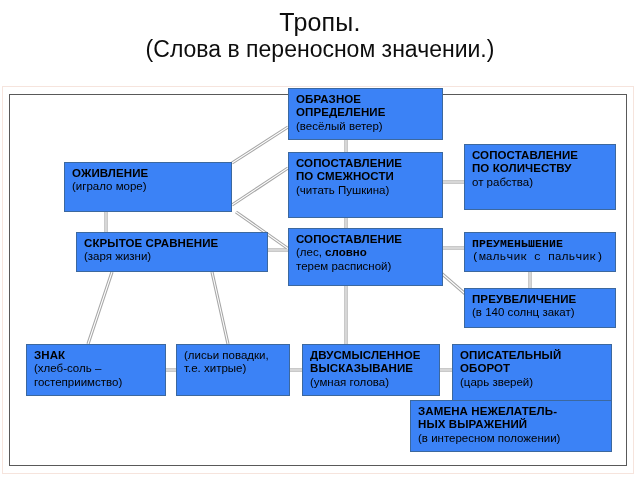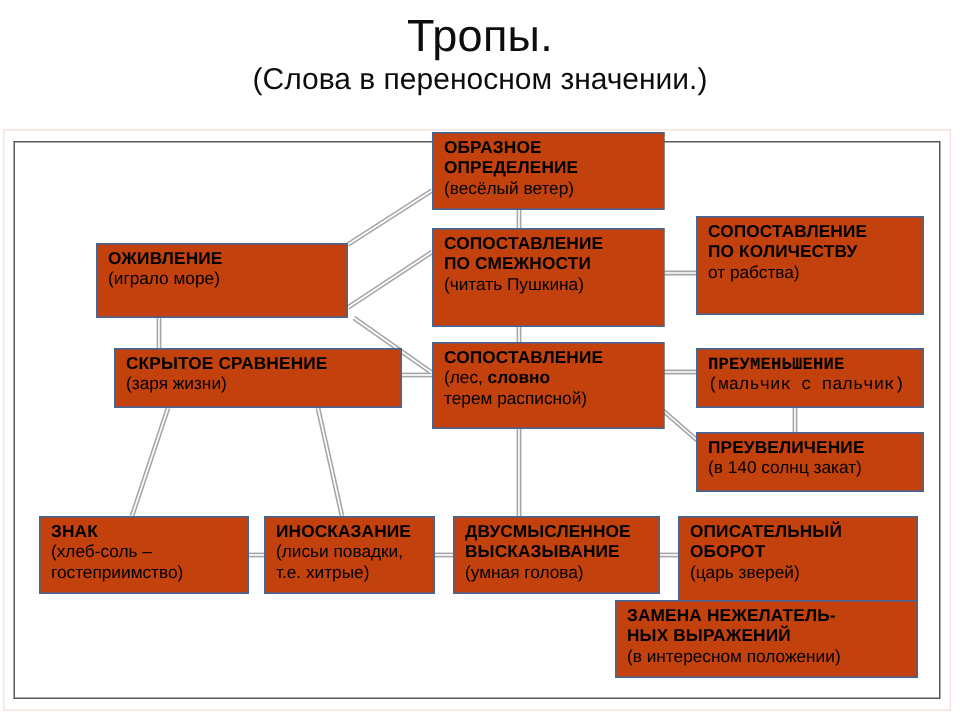--- a/index.html
+++ b/index.html
@@ -6,41 +6,41 @@
   body{
     width:640px;height:480px;overflow:hidden;
     background:#ffffff;
     font-family:"Liberation Sans","DejaVu Sans",sans-serif;
     -webkit-font-smoothing:antialiased;
   }
   #root{position:relative;width:640px;height:480px;}
 
   
   .title-block{position:absolute;left:0;top:8px;width:640px;text-align:center;}
-  .title-line1{font-size:30px;color:#0d0d0d;line-height:1.12;letter-spacing:.2px;}
-  .title-line2{font-size:20px;color:#0d0d0d;line-height:1.18;}
+  .title-line1{font-size:25px;color:#0d0d0d;line-height:1.12;letter-spacing:.2px;}
+  .title-line2{font-size:23px;color:#0d0d0d;line-height:1.18;}
 
   
   .outer-frame{
     position:absolute;left:2px;top:86px;width:632px;height:388px;
     border:1px solid #f6e4dd;background:#ffffff;box-sizing:border-box;
   }
   .inner-frame{
     position:absolute;left:9px;top:94px;width:618px;height:372px;
     border:1px solid #595959;background:#ffffff;box-sizing:border-box;
     box-shadow:0 0 0 1px #ffffff inset;
   }
 
   
   .connectors{position:absolute;left:0;top:0;width:640px;height:480px;}
 
   
   .node{
     position:absolute;
-    background:#c2410c;
+    background:#3b82f6;
     border:1px solid #3c689e;
     box-sizing:border-box;
     color:#000000;
     padding:4px 6px 3px 7px;
     line-height:1.16;
     z-index:5;
     overflow:visible;
     white-space:nowrap;
   }
   .node .hd{font-weight:bold;font-size:11.5px;letter-spacing:.1px;}
@@ -165,21 +165,20 @@
     <div class="sub">(в 140 солнц закат)</div>
   </div>
 
   <div class="node" style="left:26px;top:344px;width:140px;height:52px;">
     <div class="hd">ЗНАК</div>
     <div class="sub">(хлеб-соль –</div>
     <div class="sub">гостеприимство)</div>
   </div>
 
   <div class="node" style="left:176px;top:344px;width:114px;height:52px;">
-    <div class="hd">ИНОСКАЗАНИЕ</div>
     <div class="sub">(лисьи повадки,</div>
     <div class="sub">т.е. хитрые)</div>
   </div>
 
   <div class="node" style="left:302px;top:344px;width:138px;height:52px;">
     <div class="hd">ДВУСМЫСЛЕННОЕ</div>
     <div class="hd">ВЫСКАЗЫВАНИЕ</div>
     <div class="sub">(умная голова)</div>
   </div>
 

